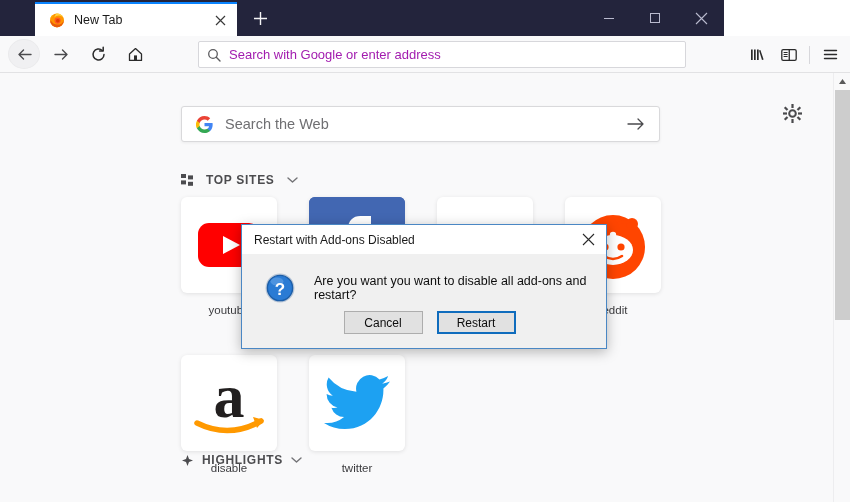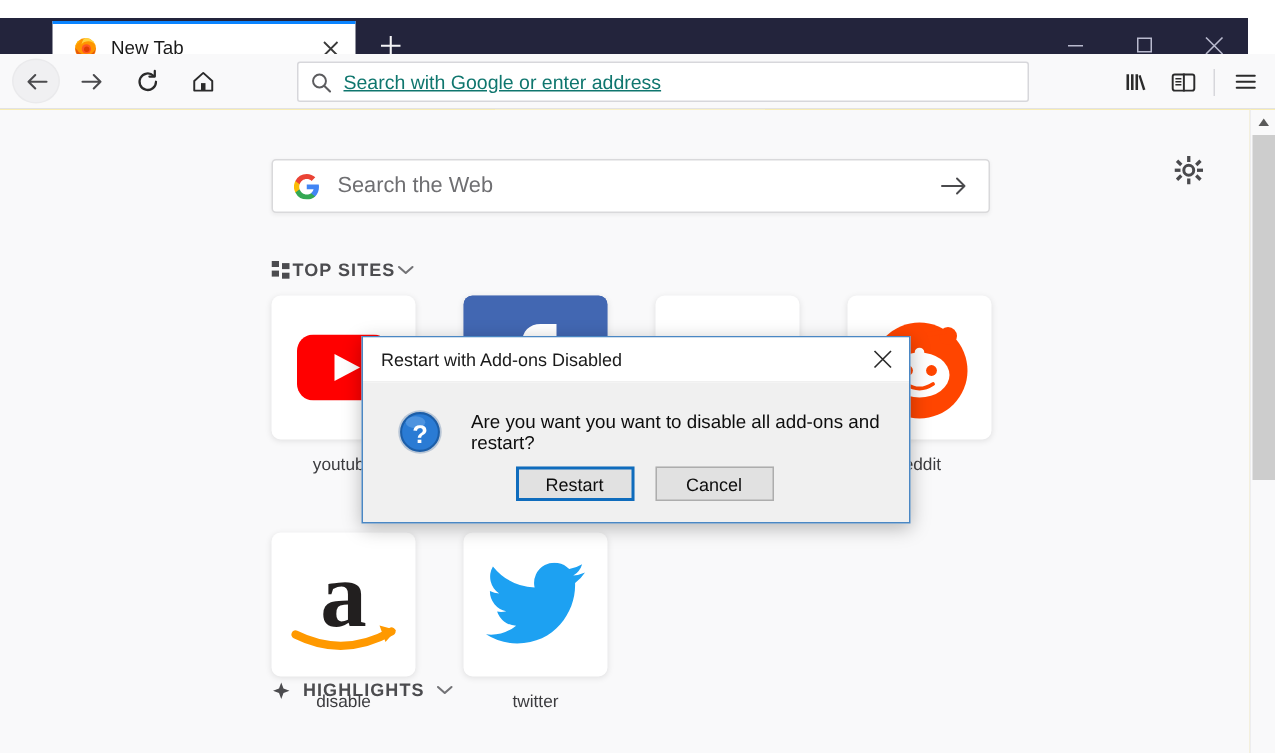--- a/index.html
+++ b/index.html
@@ -6,21 +6,21 @@
   html, body {
     width: 850px; height: 502px;
     overflow: hidden;
     font-family: "Liberation Sans", sans-serif;
     background: #ffffff;
   }
   .window { position: relative; width: 850px; height: 502px; overflow: hidden; background: #fff; }
 
   
   .tabstrip {
-    position: absolute; top: 12px; left: 0; width: 832px; height: 36px;
+    position: absolute; top: 0; left: 0; width: 724px; height: 36px;
     background: #23243c;
     display: flex; align-items: flex-end;
   }
   .tab {
     position: relative;
     margin-left: 35px;
     width: 202px; height: 34px;
     background: #ffffff;
     display: flex; align-items: center;
     padding: 0 8px 0 14px;
@@ -70,21 +70,21 @@
   .urlbar {
     position: absolute; left: 198px; top: 5px;
     width: 488px; height: 27px;
     background: #ffffff;
     border: 1px solid #d7d7db;
     border-radius: 2px;
     display: flex; align-items: center;
     padding: 0 8px;
   }
   .urlbar .magnifier { margin-right: 8px; display: flex; }
-  .urlbar .placeholder { font-size: 13px; color: #0f766e; text-decoration: underline; }
+  .urlbar .placeholder { font-size: 13px; color: #a21caf; }
   .toolbar-right {
     position: absolute; right: 4px; top: 3px;
     display: flex; align-items: center;
   }
   .tbtn {
     width: 32px; height: 31px; display: flex; align-items: center; justify-content: center;
     color: #2b2b2b;
   }
   .tsep { width: 1px; height: 18px; background: #d7d7db; margin: 0 4px; }
 
@@ -114,21 +114,21 @@
     box-shadow: 0 1px 3px rgba(0,0,0,0.06);
     display: flex; align-items: center;
     padding: 0 14px;
   }
   .searchwrap .gicon { margin-right: 12px; display: flex; }
   .searchwrap .sph { font-size: 14.5px; color: #6f6f72; flex: 1 1 auto; }
   .searchwrap .arrow { display: flex; color: #4a4a4d; }
 
   .section-head {
     position: absolute; left: 181px; top: 100px;
-    display: flex; align-items: center; gap: 1px;
+    display: flex; align-items: center; gap: 12px;
   }
   .grid-icon { display: flex; }
   .section-title {
     font-size: 12px; font-weight: bold; letter-spacing: 0.7px; color: #4c4c4f;
   }
   .chev { color: #737376; display: flex; }
 
   .tiles { position: absolute; left: 181px; top: 124px; width: 560px; }
   .tilerow { display: flex; gap: 0; }
   .tile-cell { width: 128px; }
@@ -504,18 +504,18 @@
           <circle cx="16" cy="16" r="12.6" fill="#2a7bd4"></circle>
           <circle cx="16" cy="16" r="12.6" fill="none" stroke="#1c5ea8" stroke-width="1.4"></circle>
           <ellipse cx="13" cy="9.5" rx="6.5" ry="4" fill="#6aa8e8" opacity="0.55"></ellipse>
           <text x="16" y="23" font-family="'Liberation Sans', sans-serif" font-size="17" font-weight="bold" fill="#ffffff" text-anchor="middle">?</text>
         </svg>
       </span>
       <span class="dlg-msg">Are you want you want to disable all add-ons and restart?</span>
     </div>
 
     <div class="dlg-buttons">
+      <div class="dlg-btn">Cancel</div>
       <div class="dlg-btn default">Restart</div>
-      <div class="dlg-btn">Cancel</div>
     </div>
   </div>
 
 </div>
 
 </body></html>

